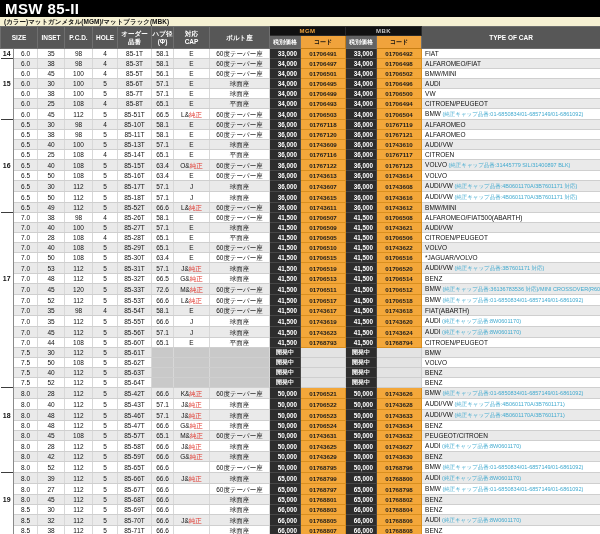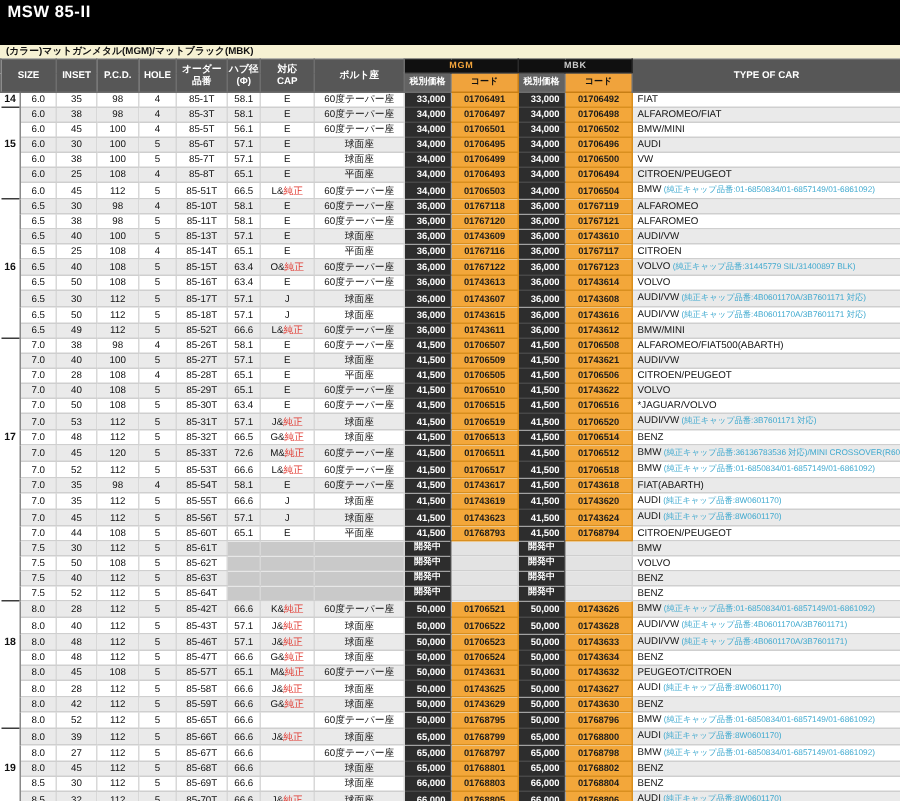--- a/index.html
+++ b/index.html
@@ -1,17 +1,17 @@
 <!DOCTYPE html>
 <html><head>
 <meta charset="utf-8">
 <style>
   html,body{margin:0;padding:0;background:#fff;}
   .page{width:600px;height:534px;overflow:hidden;background:#fff;font-family:"Liberation Sans","DejaVu Sans",sans-serif;position:relative;}
-  .title-bar{height:30px;background:#000;color:#fff;font-size:11px;font-weight:bold;line-height:17px;padding-left:5px;box-sizing:border-box;letter-spacing:.4px;}
+  .title-bar{height:17px;background:#000;color:#fff;font-size:15px;font-weight:bold;line-height:17px;padding-left:5px;box-sizing:border-box;letter-spacing:.4px;}
   .subtitle-bar{height:9px;background:#f6f1d3;color:#111;font-size:6.5px;font-weight:bold;line-height:9px;padding-left:4px;box-sizing:border-box;}
   table.spec{width:600px;border-collapse:collapse;table-layout:fixed;}
   thead th{background:#575757;color:#fff;font-size:6.5px;font-weight:bold;border:1px solid #6e6e6e;padding:0;line-height:1.15;white-space:pre-line;text-align:center;}
   th.band{background:#101010;height:8px;font-size:6px;letter-spacing:.5px;border:1px solid #2a2a2a;}
   th.band-mgm{color:#f0a33c;}
   th.band-mbk{color:#c9c9c9;}
   th.sub-price{background:#636363;font-size:6px;height:12px;}
   th.sub-code{background:#f0a33c;color:#111;font-size:6px;border:1px solid #c77e14;}
   tbody td{height:9px;max-height:9px;font-size:6.5px;color:#111;text-align:center;border-bottom:1px solid #cfcfcf;border-right:1px solid #d8d8d8;padding:0;white-space:nowrap;overflow:hidden;line-height:9px;}
   tbody td.light{background:#fff;}

